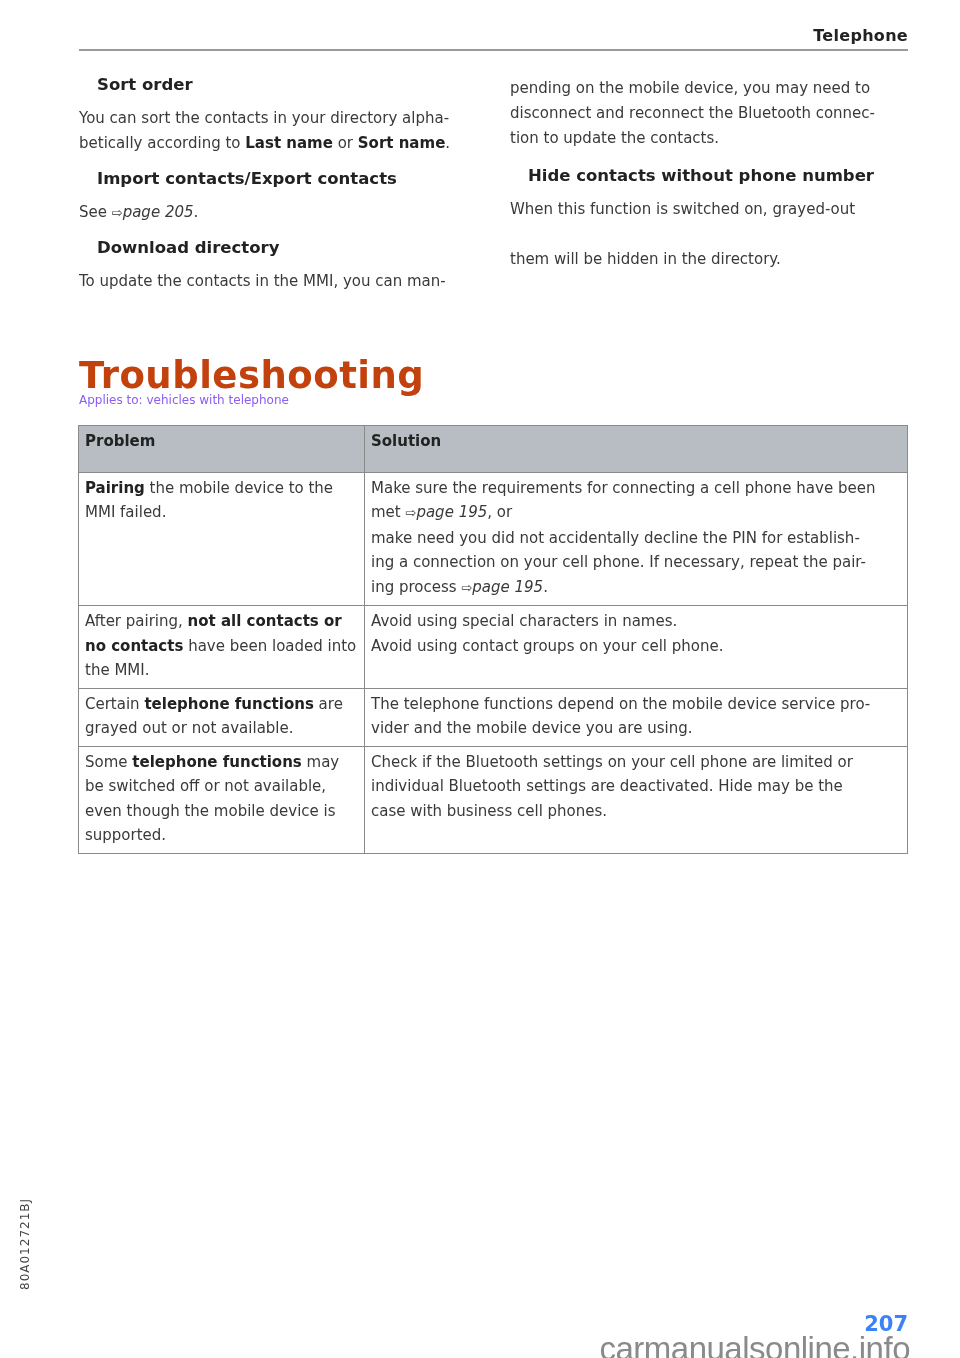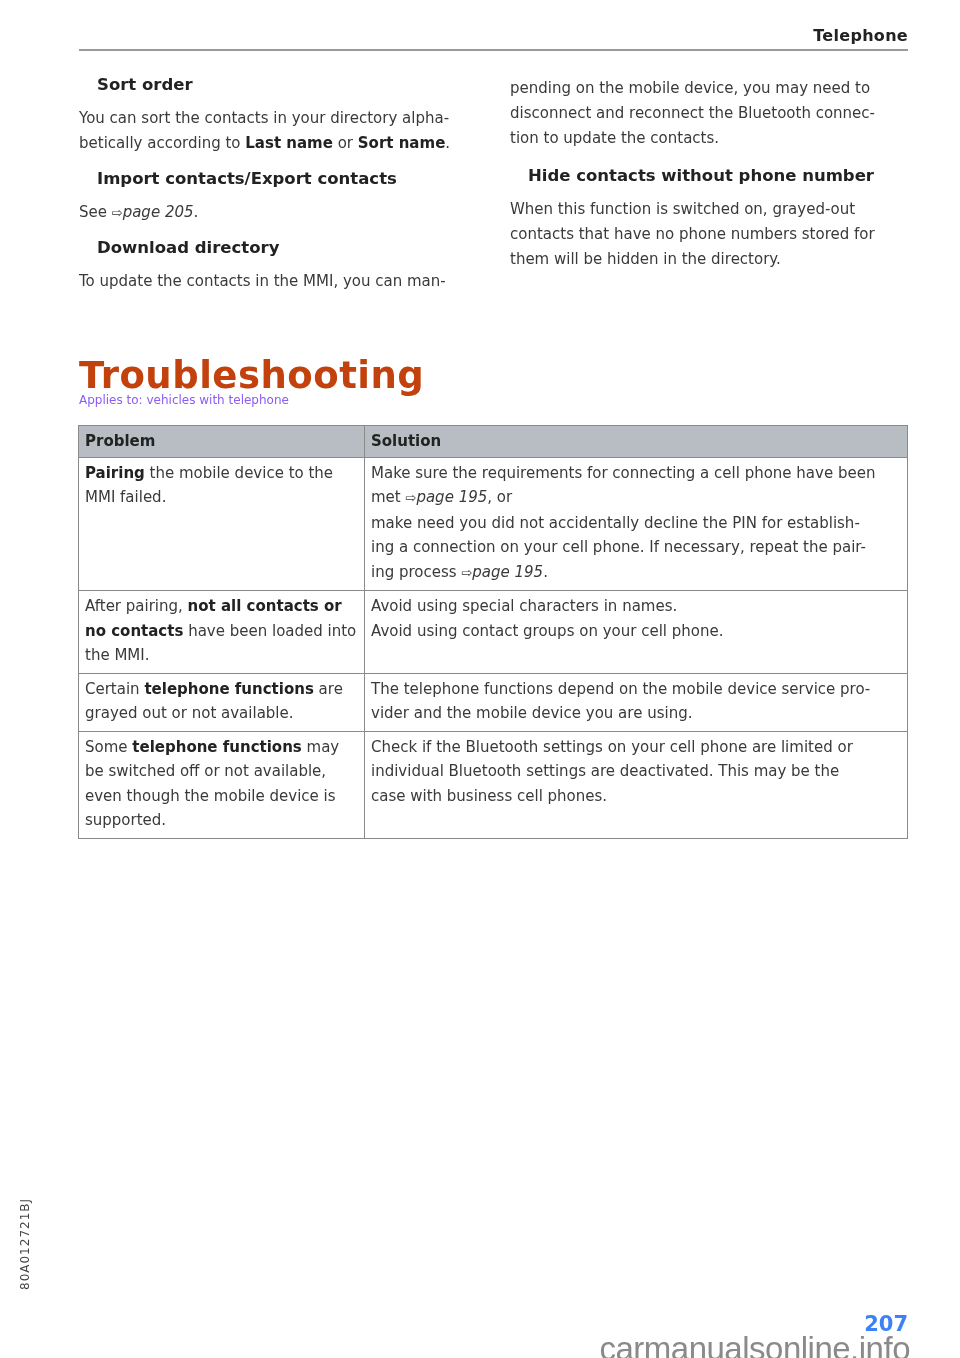--- a/index.html
+++ b/index.html
@@ -28,21 +28,21 @@
     position: absolute; left: 79px; top: 393px; font-size: 12px; color: #8b5cf6;
   }
   table.trouble {
     position: absolute; left: 78px; top: 425px; width: 830px;
     border-collapse: collapse; font-size: 15px; color: #3a3a3a;
   }
   table.trouble th, table.trouble td {
     border: 1.5px solid #8a8a8a; vertical-align: top; padding: 3px 6px 5px 6px; line-height: 24.5px; text-align: left;
   }
   table.trouble th {
-    background: #b8bdc4; font-weight: bold; color: #222; padding-top: 3px; padding-bottom: 3px; height: 24px;
+    background: #b8bdc4; font-weight: bold; color: #222; padding-top: 3px; padding-bottom: 18px; height: 24px;
   }
   table.trouble td.prob { width: 273px; }
   .line { display: block; }
   .side-code {
     position: absolute; left: 18px; top: 1290px; transform: rotate(-90deg); transform-origin: left top;
     font-size: 12px; color: #444; letter-spacing: 1px;
   }
   .page-num {
     position: absolute; right: 52px; top: 1312px; font-size: 21px; font-weight: bold; color: #3b82f6;
   }
@@ -76,21 +76,21 @@
 
 <div class="col-right">
   <p style="margin-bottom:14px;">
     <span>pending on the mobile device, you may need to</span><br>
     <span>disconnect and reconnect the Bluetooth connec-</span><br>
     <span>tion to update the contacts.</span>
   </p>
   <h3>Hide contacts without phone number</h3>
   <p>
     <span>When this function is switched on, grayed-out</span><br>
-    <span>contacts that have no phone numbers stored for</span><br>
+    <br>
     <span>them will be hidden in the directory.</span>
   </p>
 </div>
 
 <div class="big-title">Troubleshooting</div>
 <div class="applies">Applies to: vehicles with telephone</div>
 
 <table class="trouble">
   <thead>
     <tr>
@@ -120,21 +120,21 @@
       <td class="prob"><span>Certain </span><b>telephone functions</b><span> are grayed out or not available.</span></td>
       <td>
         <span class="line">The telephone functions depend on the mobile device service pro-</span>
         <span class="line">vider and the mobile device you are using.</span>
       </td>
     </tr>
     <tr>
       <td class="prob"><span>Some </span><b>telephone functions</b><span> may be switched off or not available, even though the mobile device is supported.</span></td>
       <td>
         <span class="line">Check if the Bluetooth settings on your cell phone are limited or</span>
-        <span class="line">individual Bluetooth settings are deactivated. This may be the</span>
+        <span class="line">individual Bluetooth settings are deactivated. Hide may be the</span>
         <span class="line">case with business cell phones.</span>
       </td>
     </tr>
   </tbody>
 </table>
 
 <div class="side-code">80A012721BJ</div>
 <div class="page-num">207</div>
 <div class="watermark">carmanualsonline.info</div>
 

